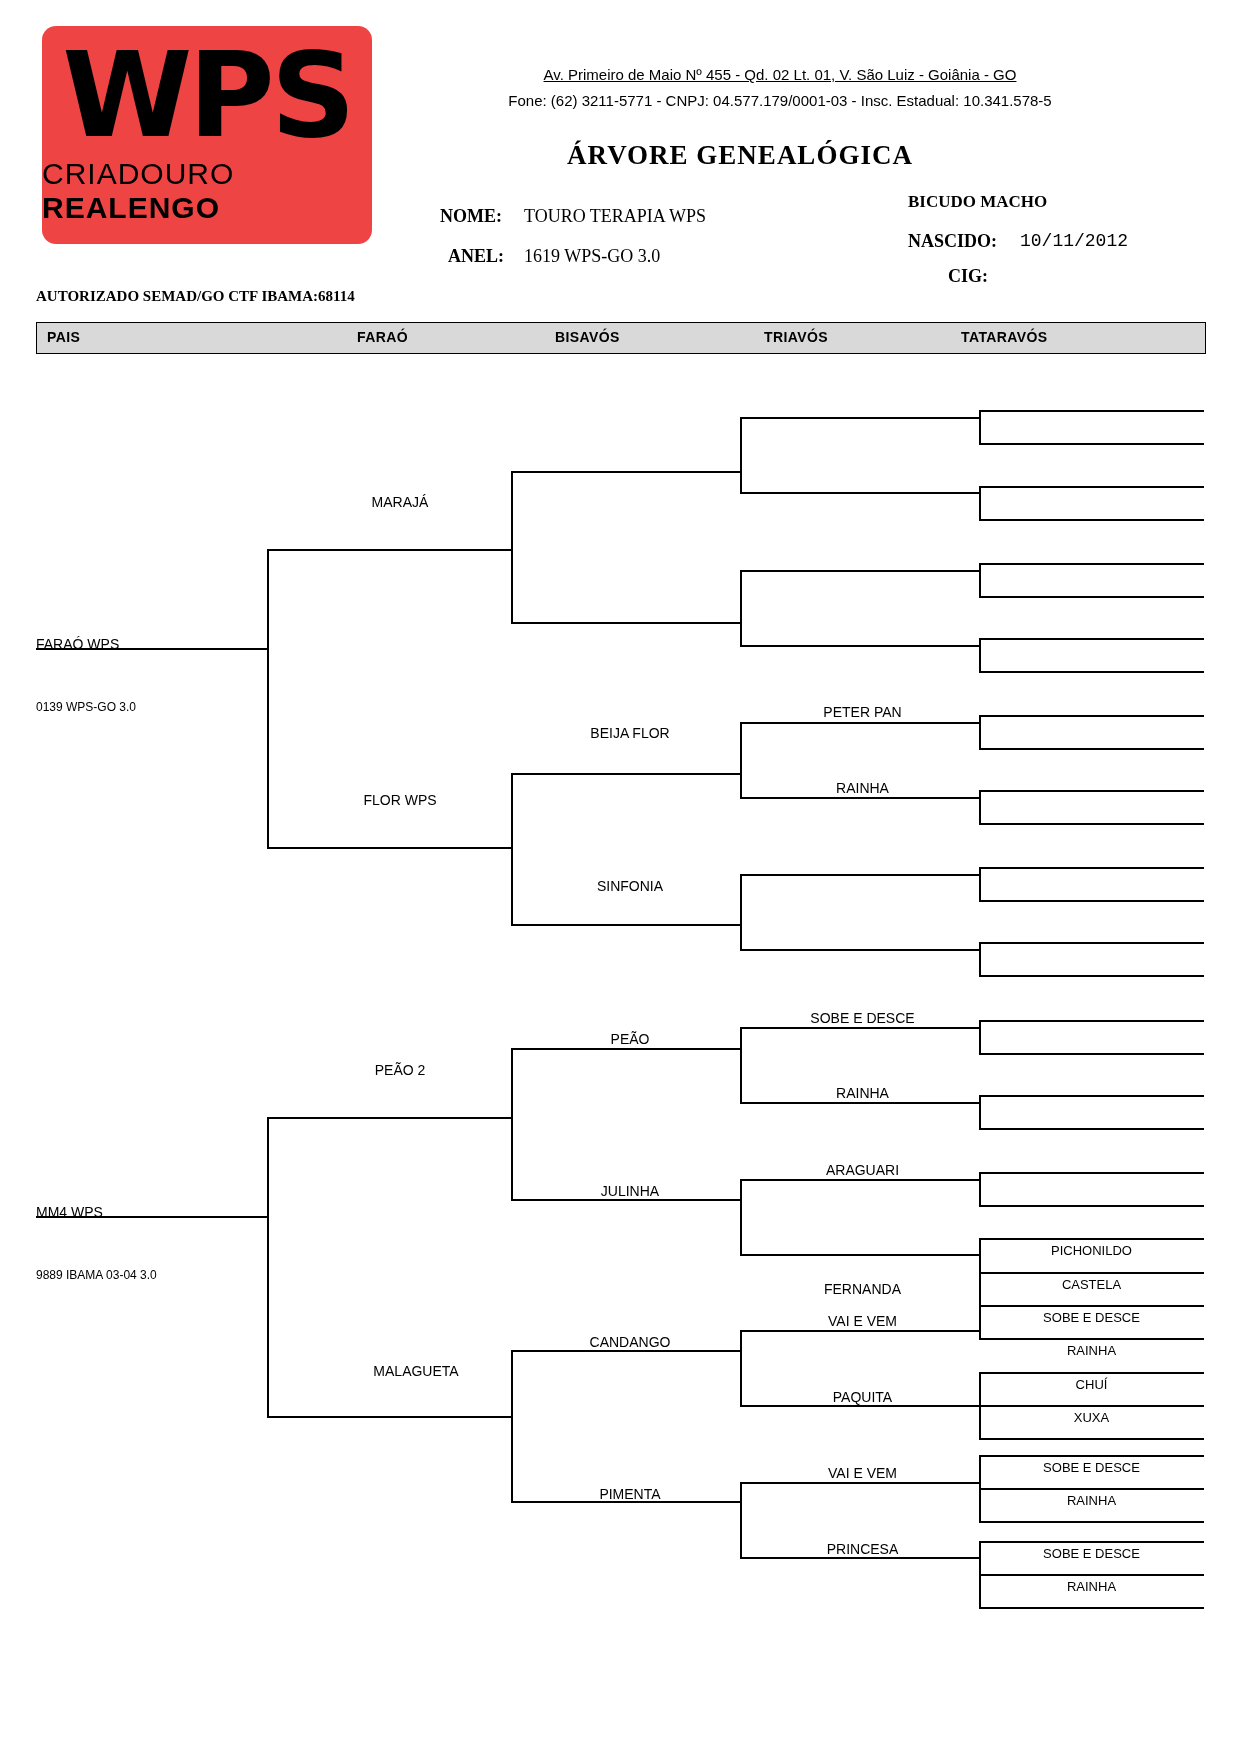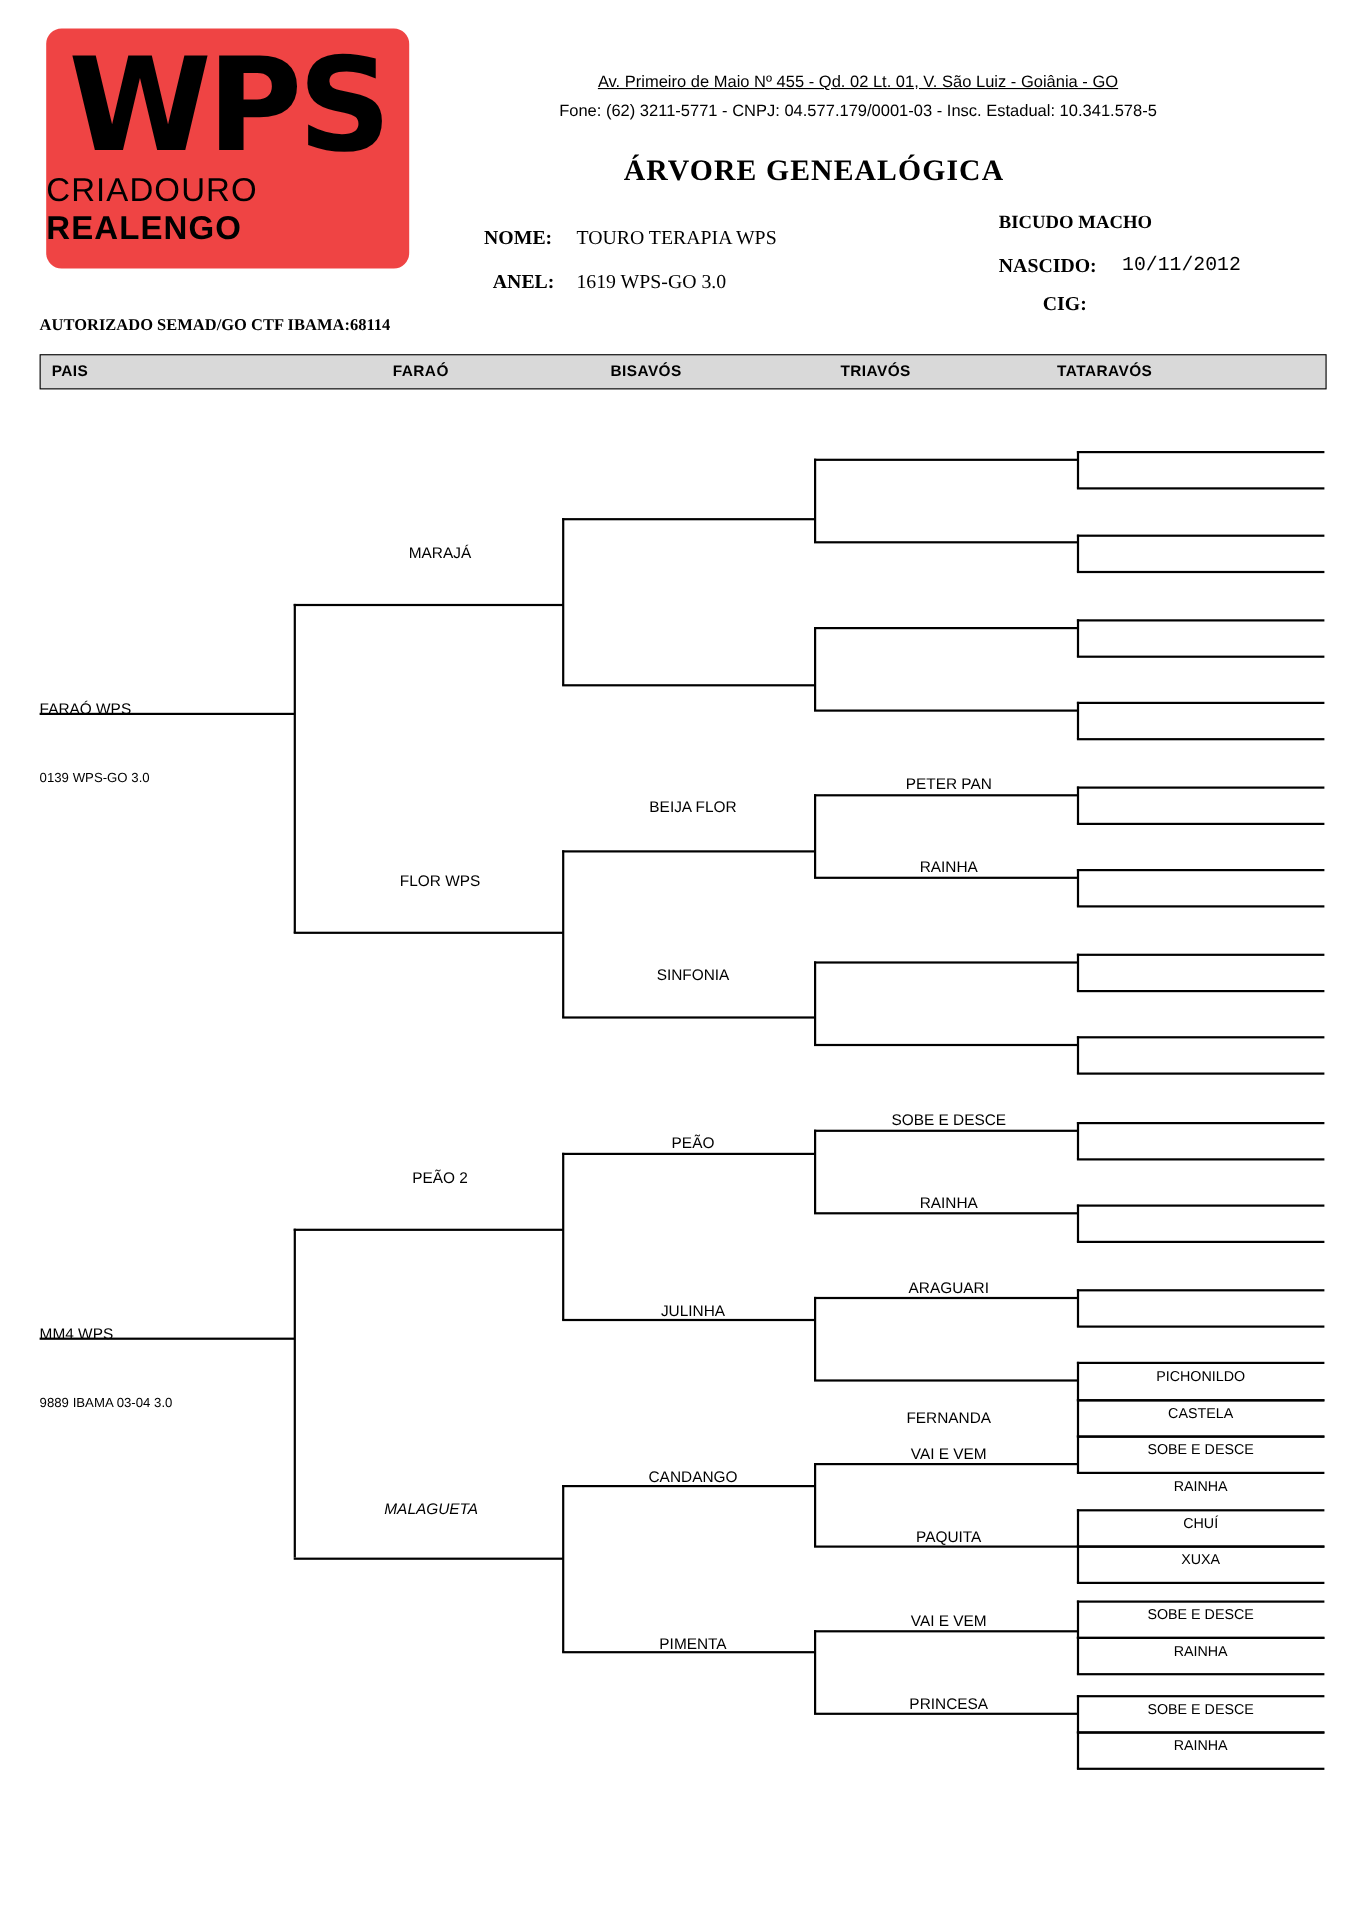--- a/index.html
+++ b/index.html
@@ -331,21 +331,21 @@
   <div class="vline" style="left:979px; top:1574px; height:34px;"></div>
 
   <div class="node-label" style="left:36px;  top:636px; text-align:left;">FARAÓ WPS</div>
   <div class="node-sub" style="left:36px;  top:700px;">0139 WPS-GO 3.0</div>
   <div class="node-label" style="left:36px;  top:1204px; text-align:center;">MM4 WPS</div>
   <div class="node-sub" style="left:36px;  top:1268px;">9889 IBAMA 03-04 3.0</div>
 
   <div class="node-label" style="left:290px; top:494px; width:220px;">MARAJÁ</div>
   <div class="node-label" style="left:290px; top:792px; width:220px;">FLOR WPS</div>
   <div class="node-label" style="left:290px; top:1062px; width:220px;">PEÃO 2</div>
-  <div class="node-label" style="left:282px; top:1363px; width:220px;font-style:italic;">MALAGUETA</div>
+  <div class="node-label" style="left:306px; top:1363px; width:220px;">MALAGUETA</div>
 
   <div class="node-label" style="left:520px; top:455px; width:220px;"></div>
   <div class="node-label" style="left:520px; top:607px; width:220px;"></div>
   <div class="node-label" style="left:520px; top:725px; width:220px;">BEIJA FLOR</div>
   <div class="node-label" style="left:520px; top:878px; width:220px;">SINFONIA</div>
   <div class="node-label" style="left:520px; top:1031px; width:220px;">PEÃO</div>
   <div class="node-label" style="left:520px; top:1183px; width:220px;">JULINHA</div>
   <div class="node-label" style="left:520px; top:1334px; width:220px;">CANDANGO</div>
   <div class="node-label" style="left:520px; top:1486px; width:220px;">PIMENTA</div>
 

